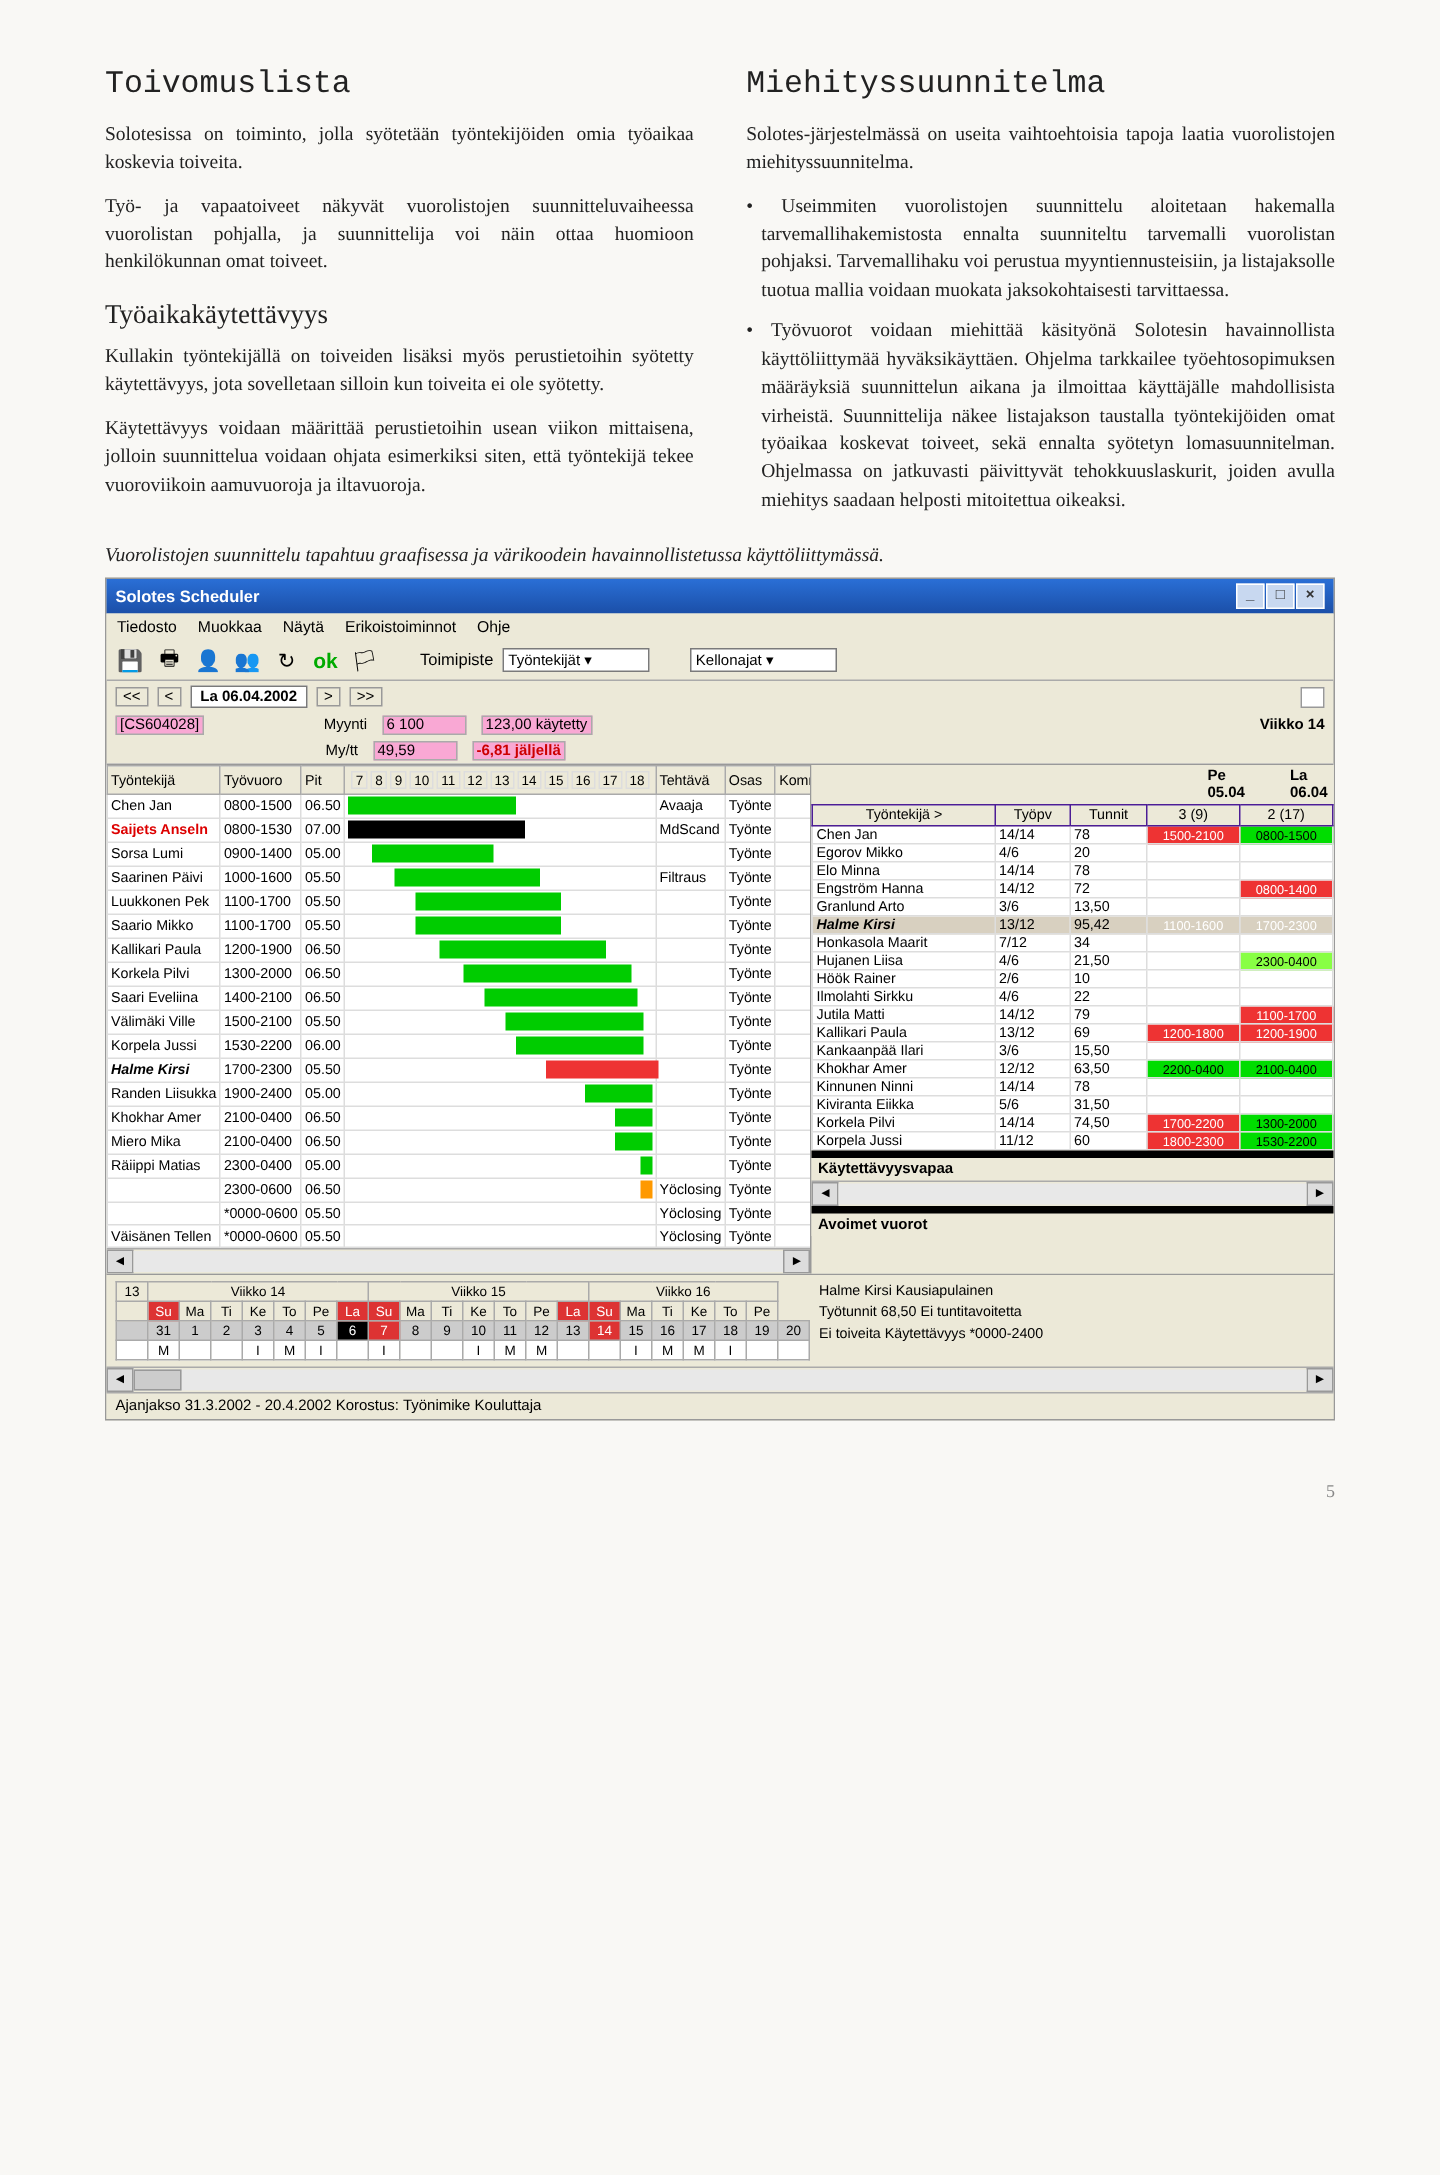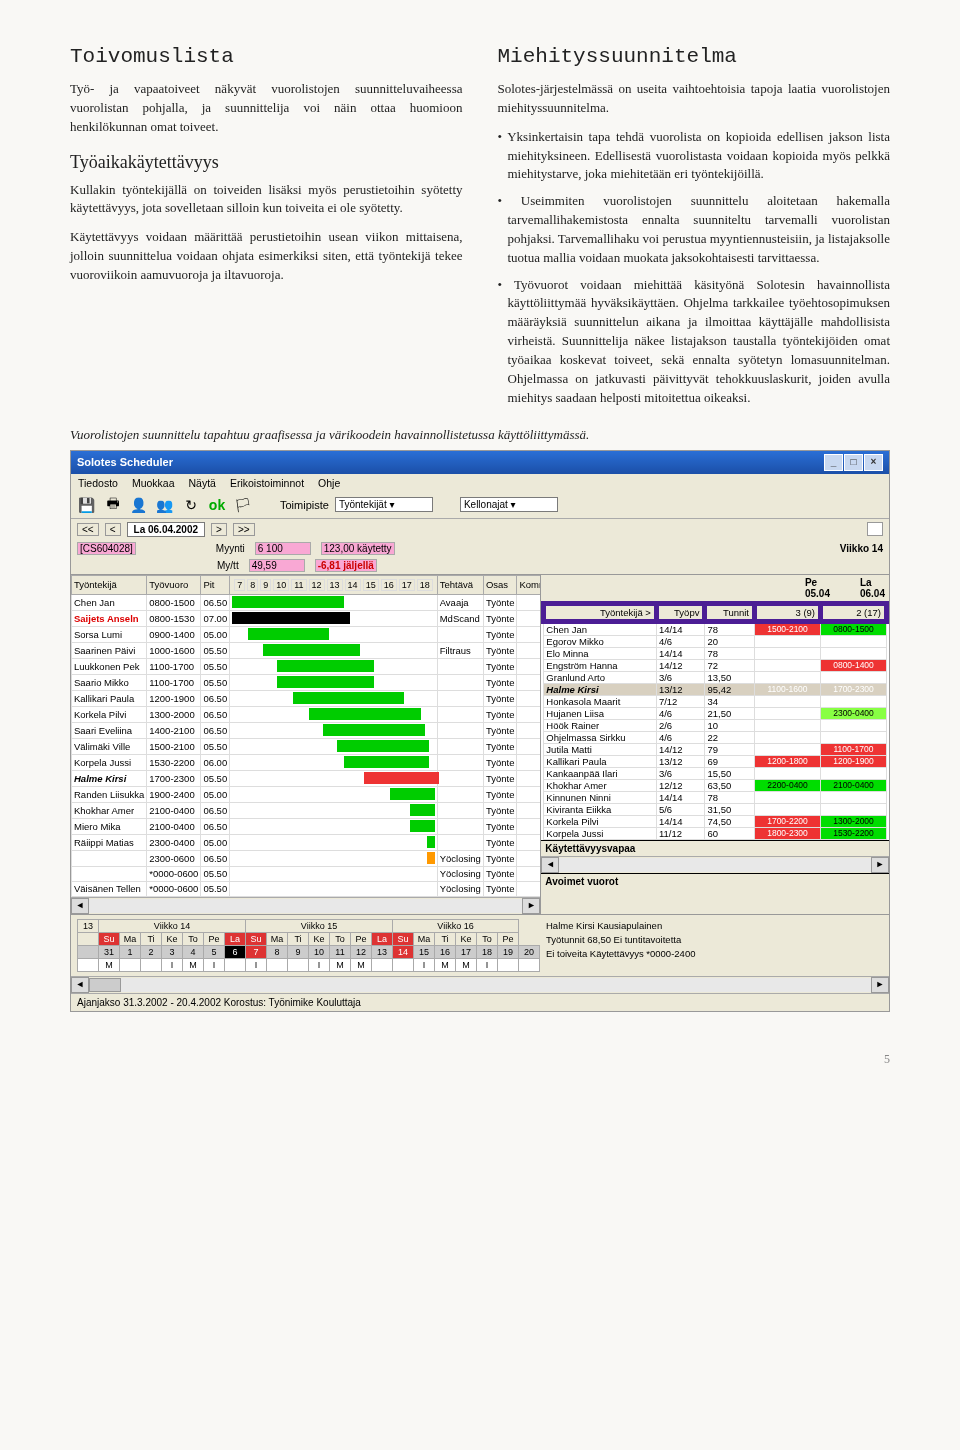--- a/index.html
+++ b/index.html
@@ -35,27 +35,27 @@
 .hrs{background:#ece9d8}
 .hrs td{border:1px solid #aaa;padding:0;width:10px;text-align:center;font-size:9px}
 .bar-green{background:#0c0;height:12px;margin:1px 0}
 .bar-red{background:#e33;height:12px;margin:1px 0;color:#fff;font-size:8px;padding:0 2px;line-height:12px}
 .bar-black{background:#000;height:12px;margin:1px 0}
 .bar-orange{background:#f90;height:12px;margin:1px 0}
 .emp-red{color:#d00;font-weight:bold}
 .emp-italic{font-style:italic;font-weight:bold}
 .right-head{background:#ece9d8;padding:2px 4px;font-size:10px;display:flex;justify-content:flex-end;gap:30px;font-weight:bold}
 table.rgrid{border-collapse:collapse;width:100%;font-size:9.5px;background:#fff}
-table.rgrid th{background:#ece9d8;border:5px solid #4c1d95;padding:1px 3px;font-weight:normal;text-align:right;white-space:nowrap}
+table.rgrid th{background:#ece9d8;border:1px solid #4c1d95;padding:1px 3px;font-weight:normal;text-align:center;white-space:nowrap}
 table.rgrid td{border:1px solid #ddd;padding:0 2px;white-space:nowrap}
 .cell-red{background:#e33;color:#fff;text-align:center;font-size:8.5px}
 .cell-green{background:#0d0;text-align:center;font-size:8.5px}
 .cell-lime{background:#8f4;text-align:center;font-size:8.5px}
 .highlight-row td{background:#d8d0c0}
-.section-label{background:#ece9d8;padding:2px 4px;font-weight:bold;font-size:10px;border-top:1px solid #000000}
+.section-label{background:#ece9d8;padding:2px 4px;font-weight:bold;font-size:10px;border-top:5px solid #000000}
 .weeks{background:#ece9d8;padding:4px 6px;font-size:9px;border-top:1px solid #999;display:flex;gap:0;align-items:flex-start}
 .wktbl{border-collapse:collapse;font-size:9px}
 .wktbl td{border:1px solid #aaa;padding:1px 3px;text-align:center;min-width:14px;background:#fff}
 .wktbl .hdr td{background:#ece9d8}
 .wktbl .grey td{background:#ccc}
 .wktbl td.blk{background:#000;color:#fff}
 .wktbl td.rd{background:#d33;color:#fff}
 .wkside{font-size:9.5px;padding-left:6px;line-height:1.5}
 .scrollbar{background:#ece9d8;height:16px;border-top:1px solid #aaa;display:flex;align-items:center}
 .sb-btn{width:16px;height:14px;background:#ddd;border:1px solid #999;text-align:center;font-size:9px;line-height:12px}
@@ -65,29 +65,29 @@
 .slot{display:block;height:12px;margin:1px 0}
 .gantt{position:relative;height:14px}
 </style>
 </head>
 <body>
 
 <div class="page">
 <div class="cols">
 <div class="col">
 <h2>Toivomuslista</h2>
+<p>Solotesissa on toiminto, jolla syötetään työntekijöiden omia työaikaa koskevia toiveita.</p>
 <p>Työ- ja vapaatoiveet näkyvät vuorolistojen suunnitteluvaiheessa vuorolistan pohjalla, ja suunnittelija voi näin ottaa huomioon henkilökunnan omat toiveet.</p>
 <div class="section-title">Työaikakäytettävyys</div>
 <p>Kullakin työntekijällä on toiveiden lisäksi myös perustietoihin syötetty käytettävyys, jota sovelletaan silloin kun toiveita ei ole syötetty.</p>
 <p>Käytettävyys voidaan määrittää perustietoihin usean viikon mittaisena, jolloin suunnittelua voidaan ohjata esimerkiksi siten, että työntekijä tekee vuoroviikoin aamuvuoroja ja iltavuoroja.</p>
 </div>
 <div class="col">
 <h2>Miehityssuunnitelma</h2>
 <p>Solotes-järjestelmässä on useita vaihtoehtoisia tapoja laatia vuorolistojen miehityssuunnitelma.</p>
-<p class="bullet">• Yksinkertaisin tapa tehdä vuorolista on kopioida edellisen jakson lista miehityksineen. Edellisestä vuorolistasta voidaan kopioida myös pelkkä miehitystarve, joka miehitetään eri työntekijöillä.</p>
 <p class="bullet">• Useimmiten vuorolistojen suunnittelu aloitetaan hakemalla tarvemallihakemistosta ennalta suunniteltu tarvemalli vuorolistan pohjaksi. Tarvemallihaku voi perustua myyntiennusteisiin, ja listajaksolle tuotua mallia voidaan muokata jaksokohtaisesti tarvittaessa.</p>
 <p class="bullet">• Työvuorot voidaan miehittää käsityönä Solotesin havainnollista käyttöliittymää hyväksikäyttäen. Ohjelma tarkkailee työehtosopimuksen määräyksiä suunnittelun aikana ja ilmoittaa käyttäjälle mahdollisista virheistä. Suunnittelija näkee listajakson taustalla työntekijöiden omat työaikaa koskevat toiveet, sekä ennalta syötetyn lomasuunnitelman. Ohjelmassa on jatkuvasti päivittyvät tehokkuuslaskurit, joiden avulla miehitys saadaan helposti mitoitettua oikeaksi.</p>
 </div>
 </div>
 <p class="caption">Vuorolistojen suunnittelu tapahtuu graafisessa ja värikoodein havainnollistetussa käyttöliittymässä.</p>
 
 <div class="screenshot">
 <div class="titlebar">
 <span>Solotes Scheduler</span>
 <span class="win-btns"><span>_</span><span>□</span><span>×</span></span>
@@ -492,21 +492,21 @@
                 <td class="cell-lime">2300-0400</td>
               </tr>
               <tr class="">
                 <td class="">Höök Rainer</td>
                 <td>2/6</td>
                 <td>10</td>
                 <td class=""></td>
                 <td class=""></td>
               </tr>
               <tr class="">
-                <td class="">Ohjelmassa Sirkku</td>
+                <td class="">Ilmolahti Sirkku</td>
                 <td>4/6</td>
                 <td>22</td>
                 <td class=""></td>
                 <td class=""></td>
               </tr>
               <tr class="">
                 <td class="">Jutila Matti</td>
                 <td>14/12</td>
                 <td>79</td>
                 <td class=""></td>

